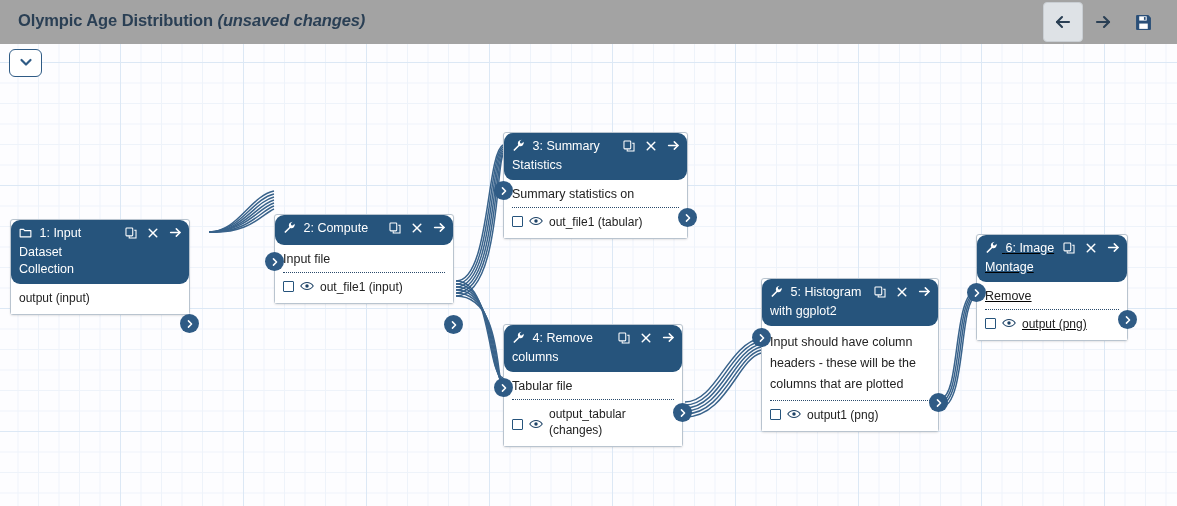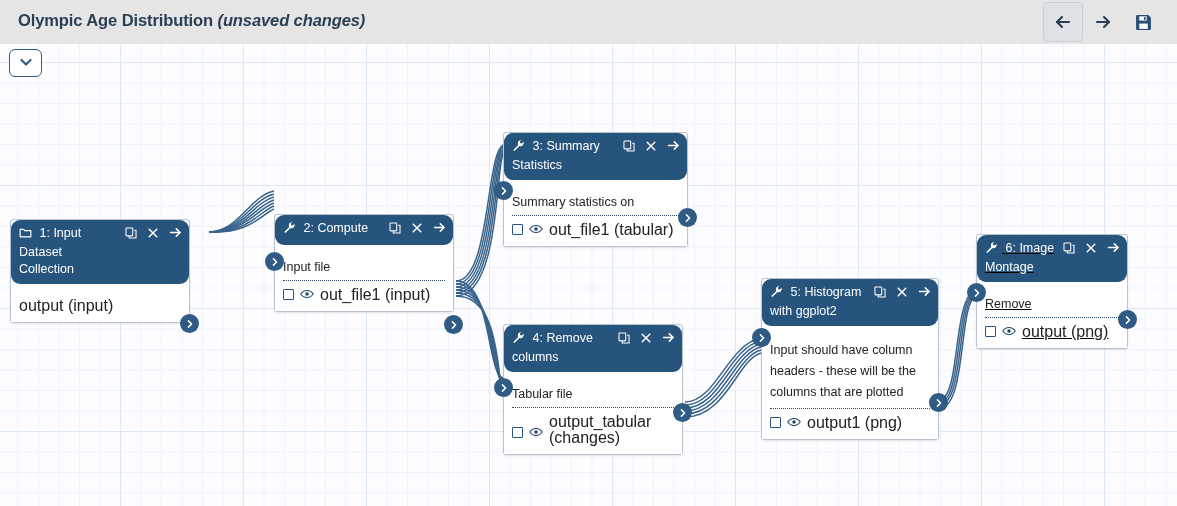--- a/index.html
+++ b/index.html
@@ -16,21 +16,21 @@
     width: 1177px; height: 506px;
     overflow: hidden;
     background: #ffffff;
   }
 
   
   .topbar {
     position: absolute;
     left: 0; top: 0;
     width: 1177px; height: 44px;
-    background: #e5e5e5;
+    background: #a3a3a3;
     display: flex;
     align-items: center;
     z-index: 40;
   }
   .wf-title {
     position: absolute;
     left: 18px; top: 11px;
     font-size: 16.5px;
     font-weight: bold;
     color: #2a3f54;
@@ -150,38 +150,37 @@
   }
   .hdr-icon {
     cursor: pointer;
     display: block;
     line-height: 0;
   }
 
   .node-body {
     padding: 5px 8px 7px 8px;
     background: #ffffff;
-    margin-top: 8px;
   }
   .terminal-in {
     font-size: 12.5px;
     line-height: 16px;
     color: #222222;
     padding: 1px 0 3px 0;
   }
   .divider {
     border-bottom: 1px dotted #2a4a6b;
     margin: 2px 0 5px 0;
     height: 0;
   }
   .terminal-out {
     display: flex;
     align-items: flex-start;
     gap: 6px;
-    font-size: 16px;
+    font-size: 12px;
     line-height: 16px;
     color: #222222;
     padding: 1px 0 1px 0;
   }
   .out-check {
     width: 11px; height: 11px;
     border: 1.5px solid #26547c;
     border-radius: 1px;
     background: #fff;
     flex: 0 0 auto;

